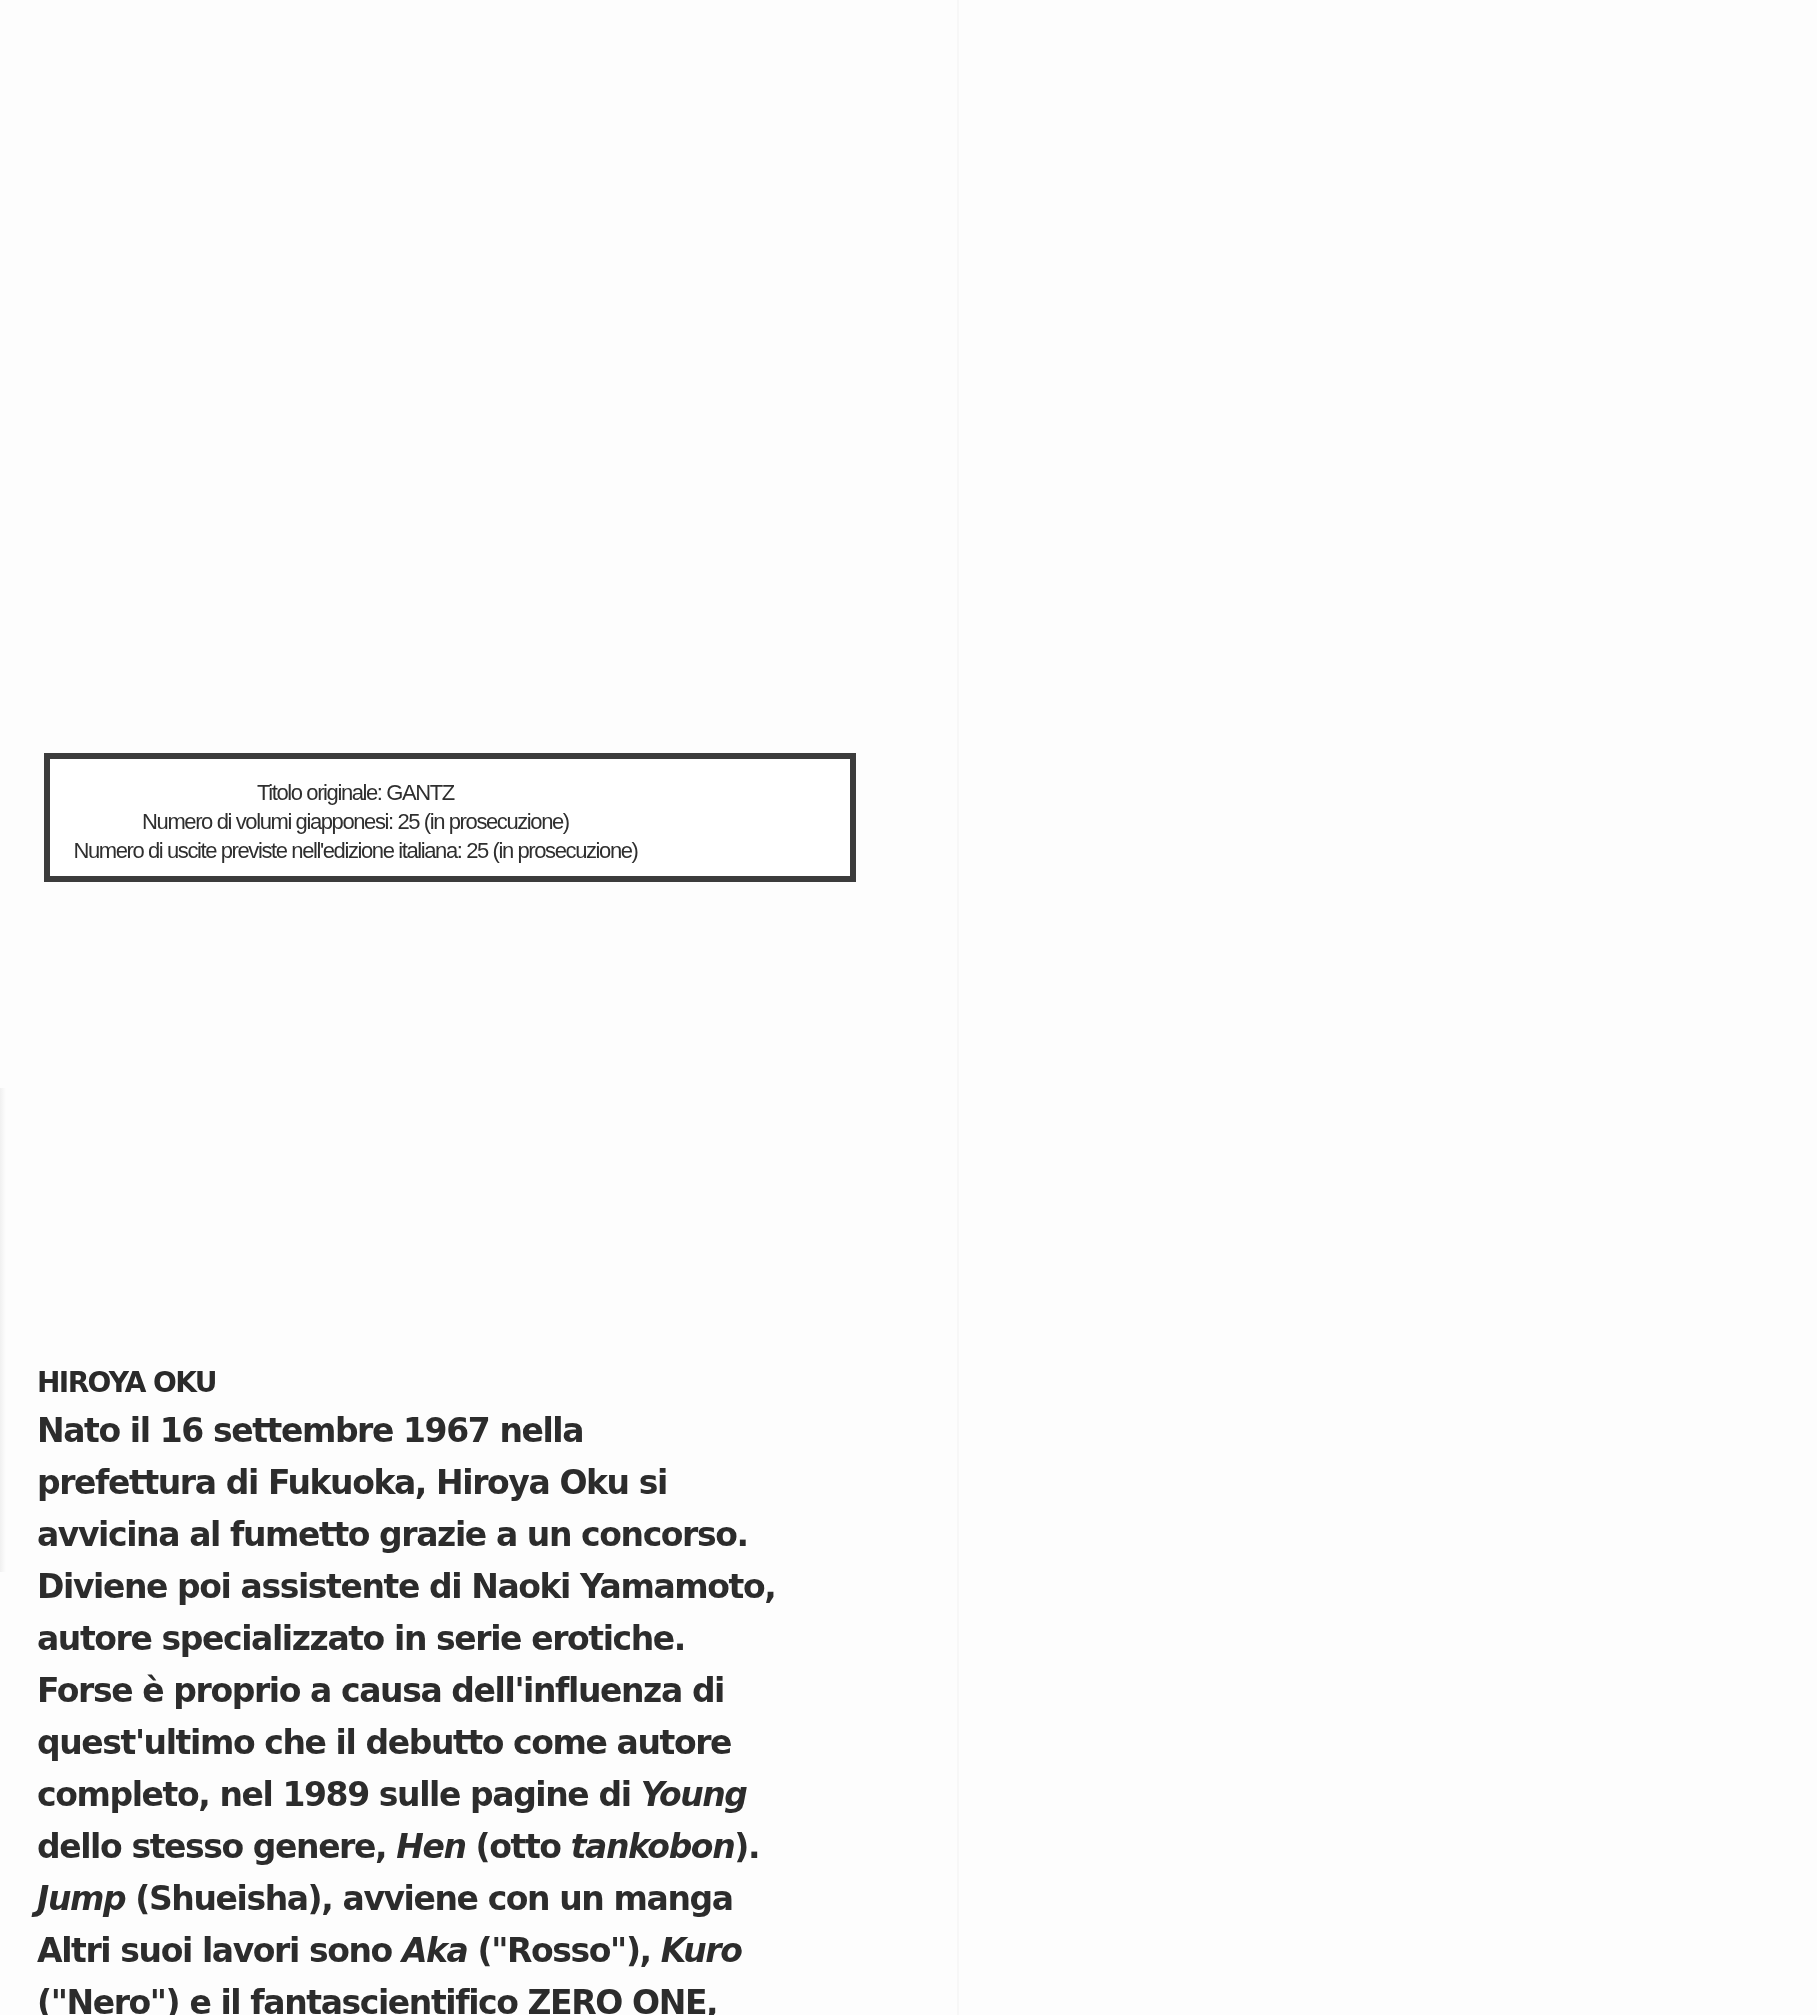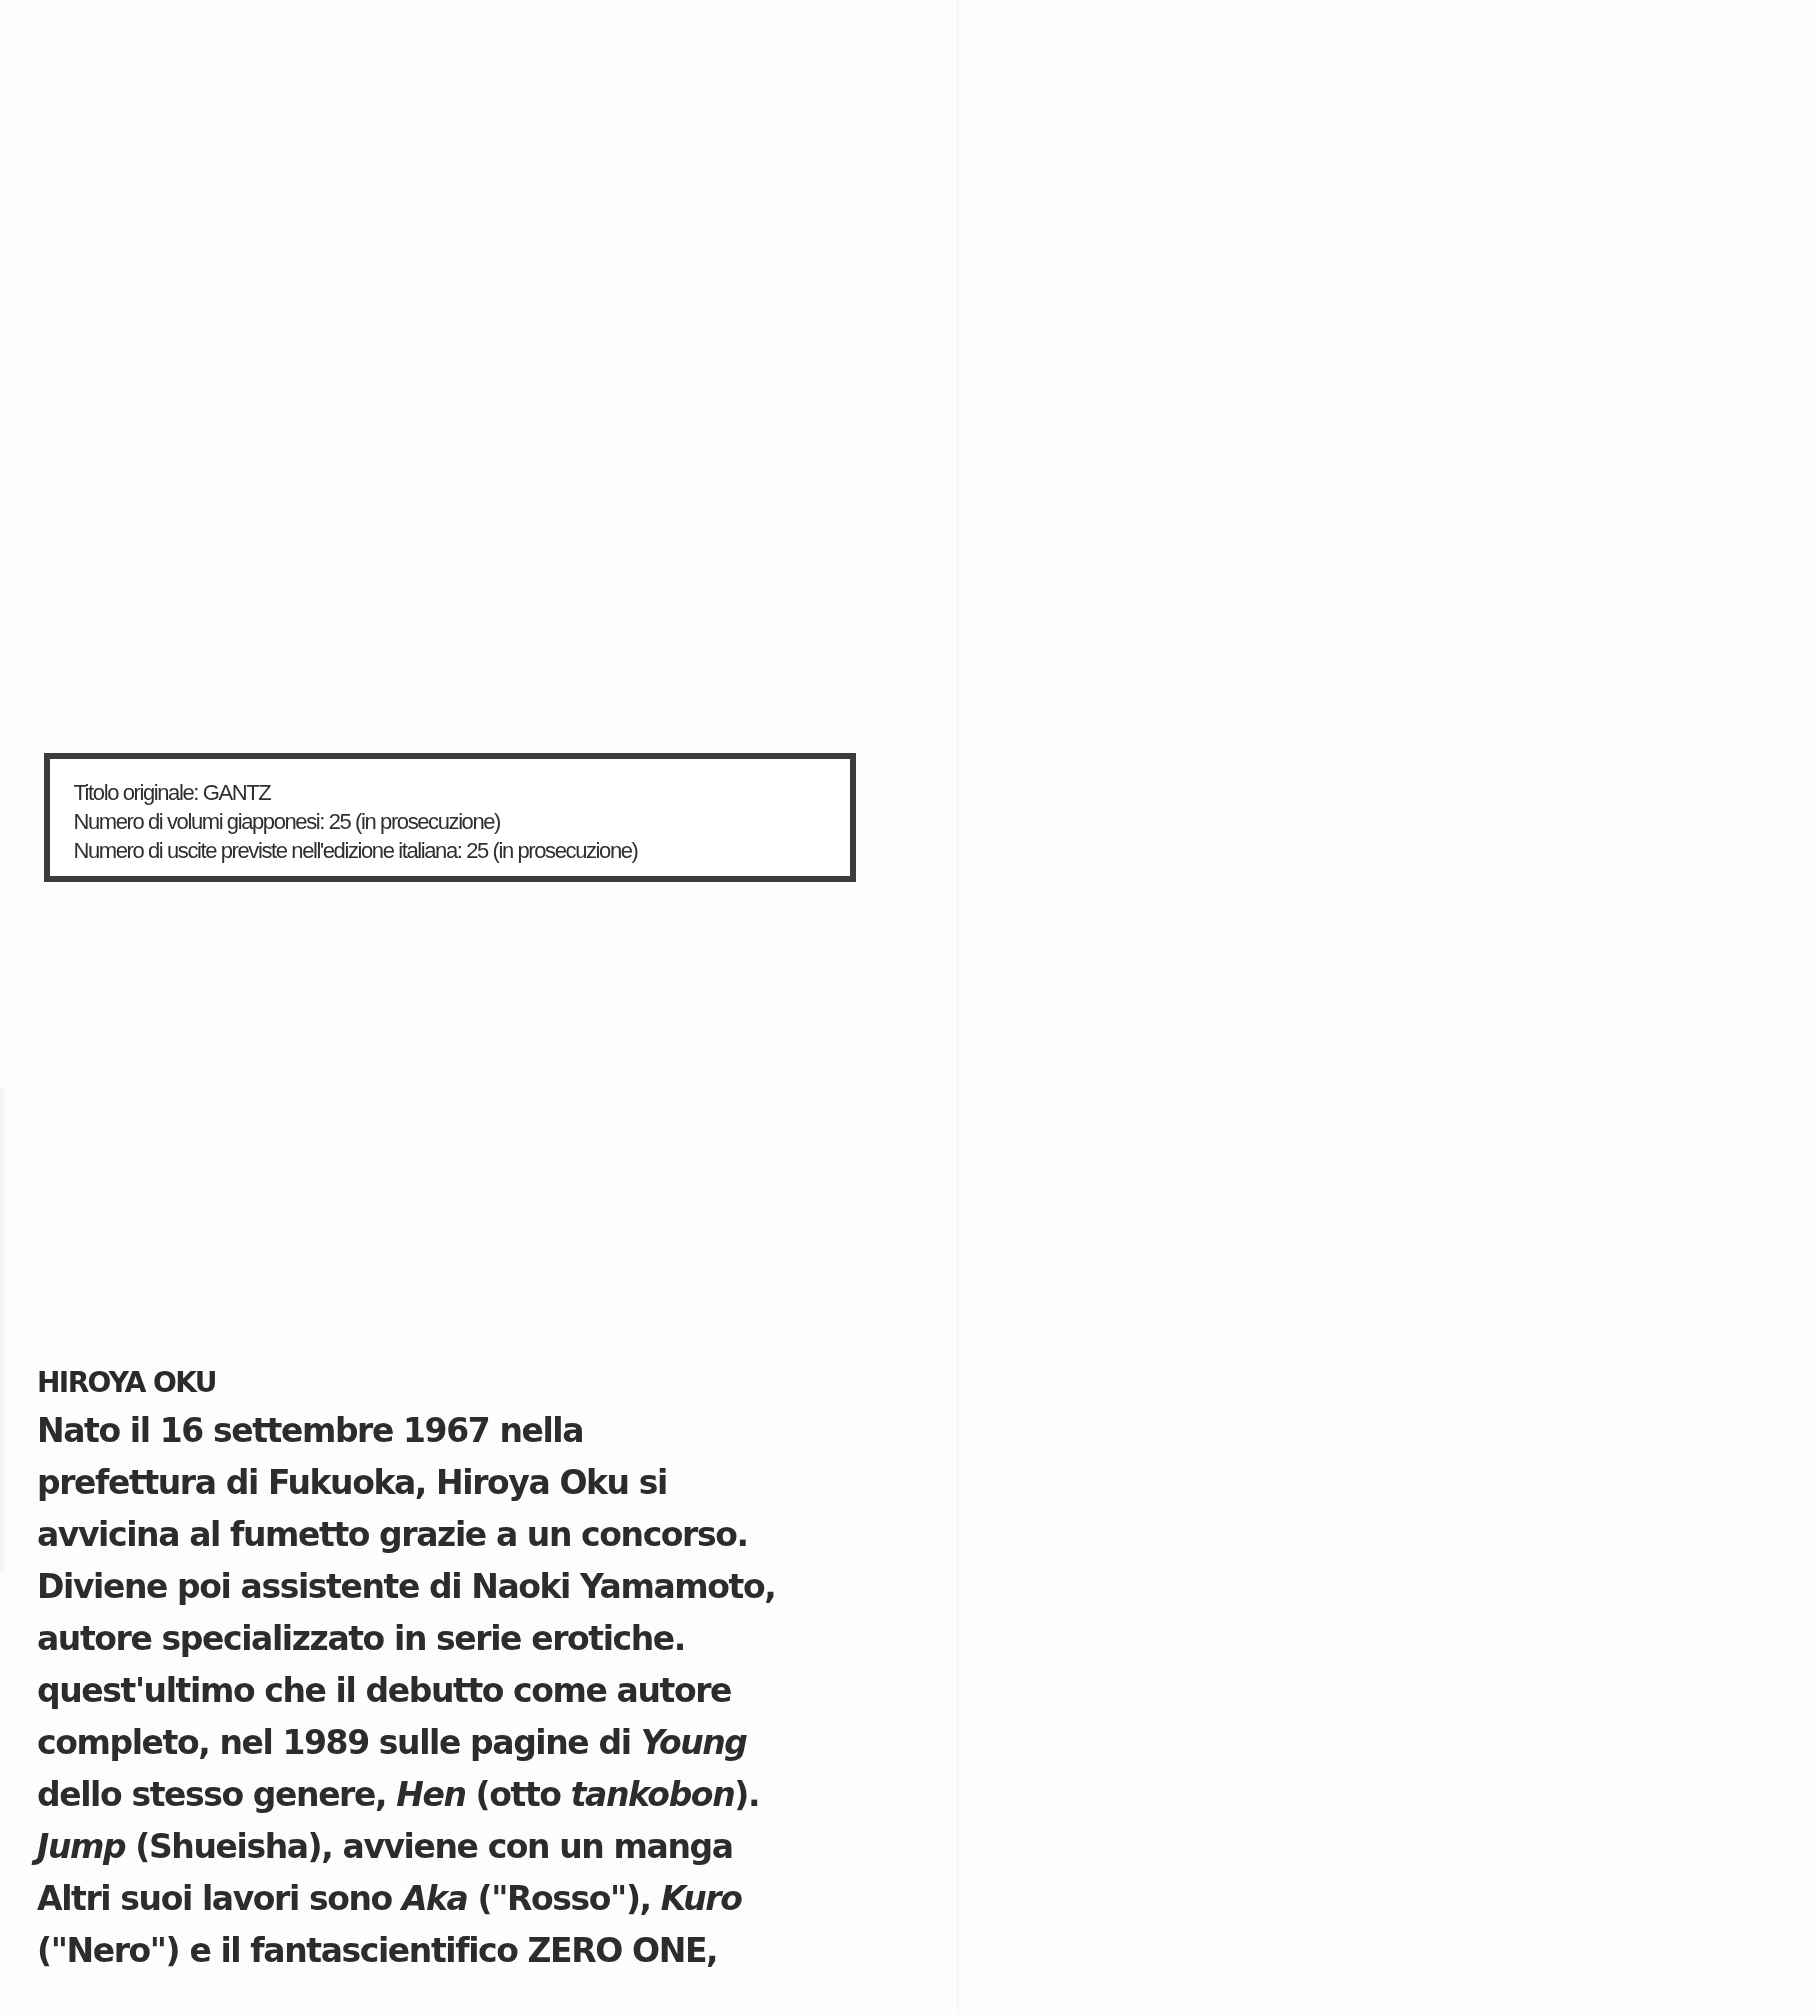--- a/index.html
+++ b/index.html
@@ -26,21 +26,21 @@
     background: #ffffff;
     box-sizing: content-box;
   }
   .info-lines {
     position: absolute; left: 23.4px; top: 19.3px;
     font-family: "Liberation Sans", sans-serif;
     font-size: 22px; line-height: 29px;
     letter-spacing: -1.4px;
     color: #2f2f2f;
   }
-  .info-line { display: block; white-space: nowrap; }
+  .info-line { display: block; white-space: nowrap; text-align: center; }
   .bio {
     position: absolute; left: 37px; top: 1360px;
     width: 887px;
   }
   .bio-title {
     font-family: "DejaVu Sans", sans-serif;
     font-weight: bold;
     font-size: 28px; line-height: 45px;
     letter-spacing: -1.6px;
     color: #2a2a2a;
@@ -71,20 +71,21 @@
 </div>
 
 <div class="bio">
   <span class="bio-title">HIROYA OKU</span>
   <div class="bio-body" id="bio-body">
       <span class="bio-line"><span>Nato il 16 settembre 1967 nella</span></span>
       <span class="bio-line"><span>prefettura di Fukuoka, Hiroya Oku si</span></span>
       <span class="bio-line"><span>avvicina al fumetto grazie a un concorso.</span></span>
       <span class="bio-line"><span>Diviene poi assistente di Naoki Yamamoto,</span></span>
       <span class="bio-line"><span>autore specializzato in serie erotiche.</span></span>
+      <span class="bio-line"><span>Forse è proprio a causa dell'influenza di</span></span>
       <span class="bio-line"><span>quest'ultimo che il debutto come autore</span></span>
       <span class="bio-line"><span>completo, nel 1989 sulle pagine di </span><span class="it">Young</span></span>
       <span class="bio-line"><span>dello stesso genere, </span><span class="it">Hen</span><span> (otto </span><span class="it">tankobon</span><span>).</span></span>
       <span class="bio-line"><span class="it">Jump</span><span> (Shueisha), avviene con un manga</span></span>
       <span class="bio-line"><span>Altri suoi lavori sono </span><span class="it">Aka</span><span> ("Rosso"), </span><span class="it">Kuro</span></span>
       <span class="bio-line"><span>("Nero") e il fantascientifico ZERO ONE,</span></span>
     </div>
 </div>
 
 

